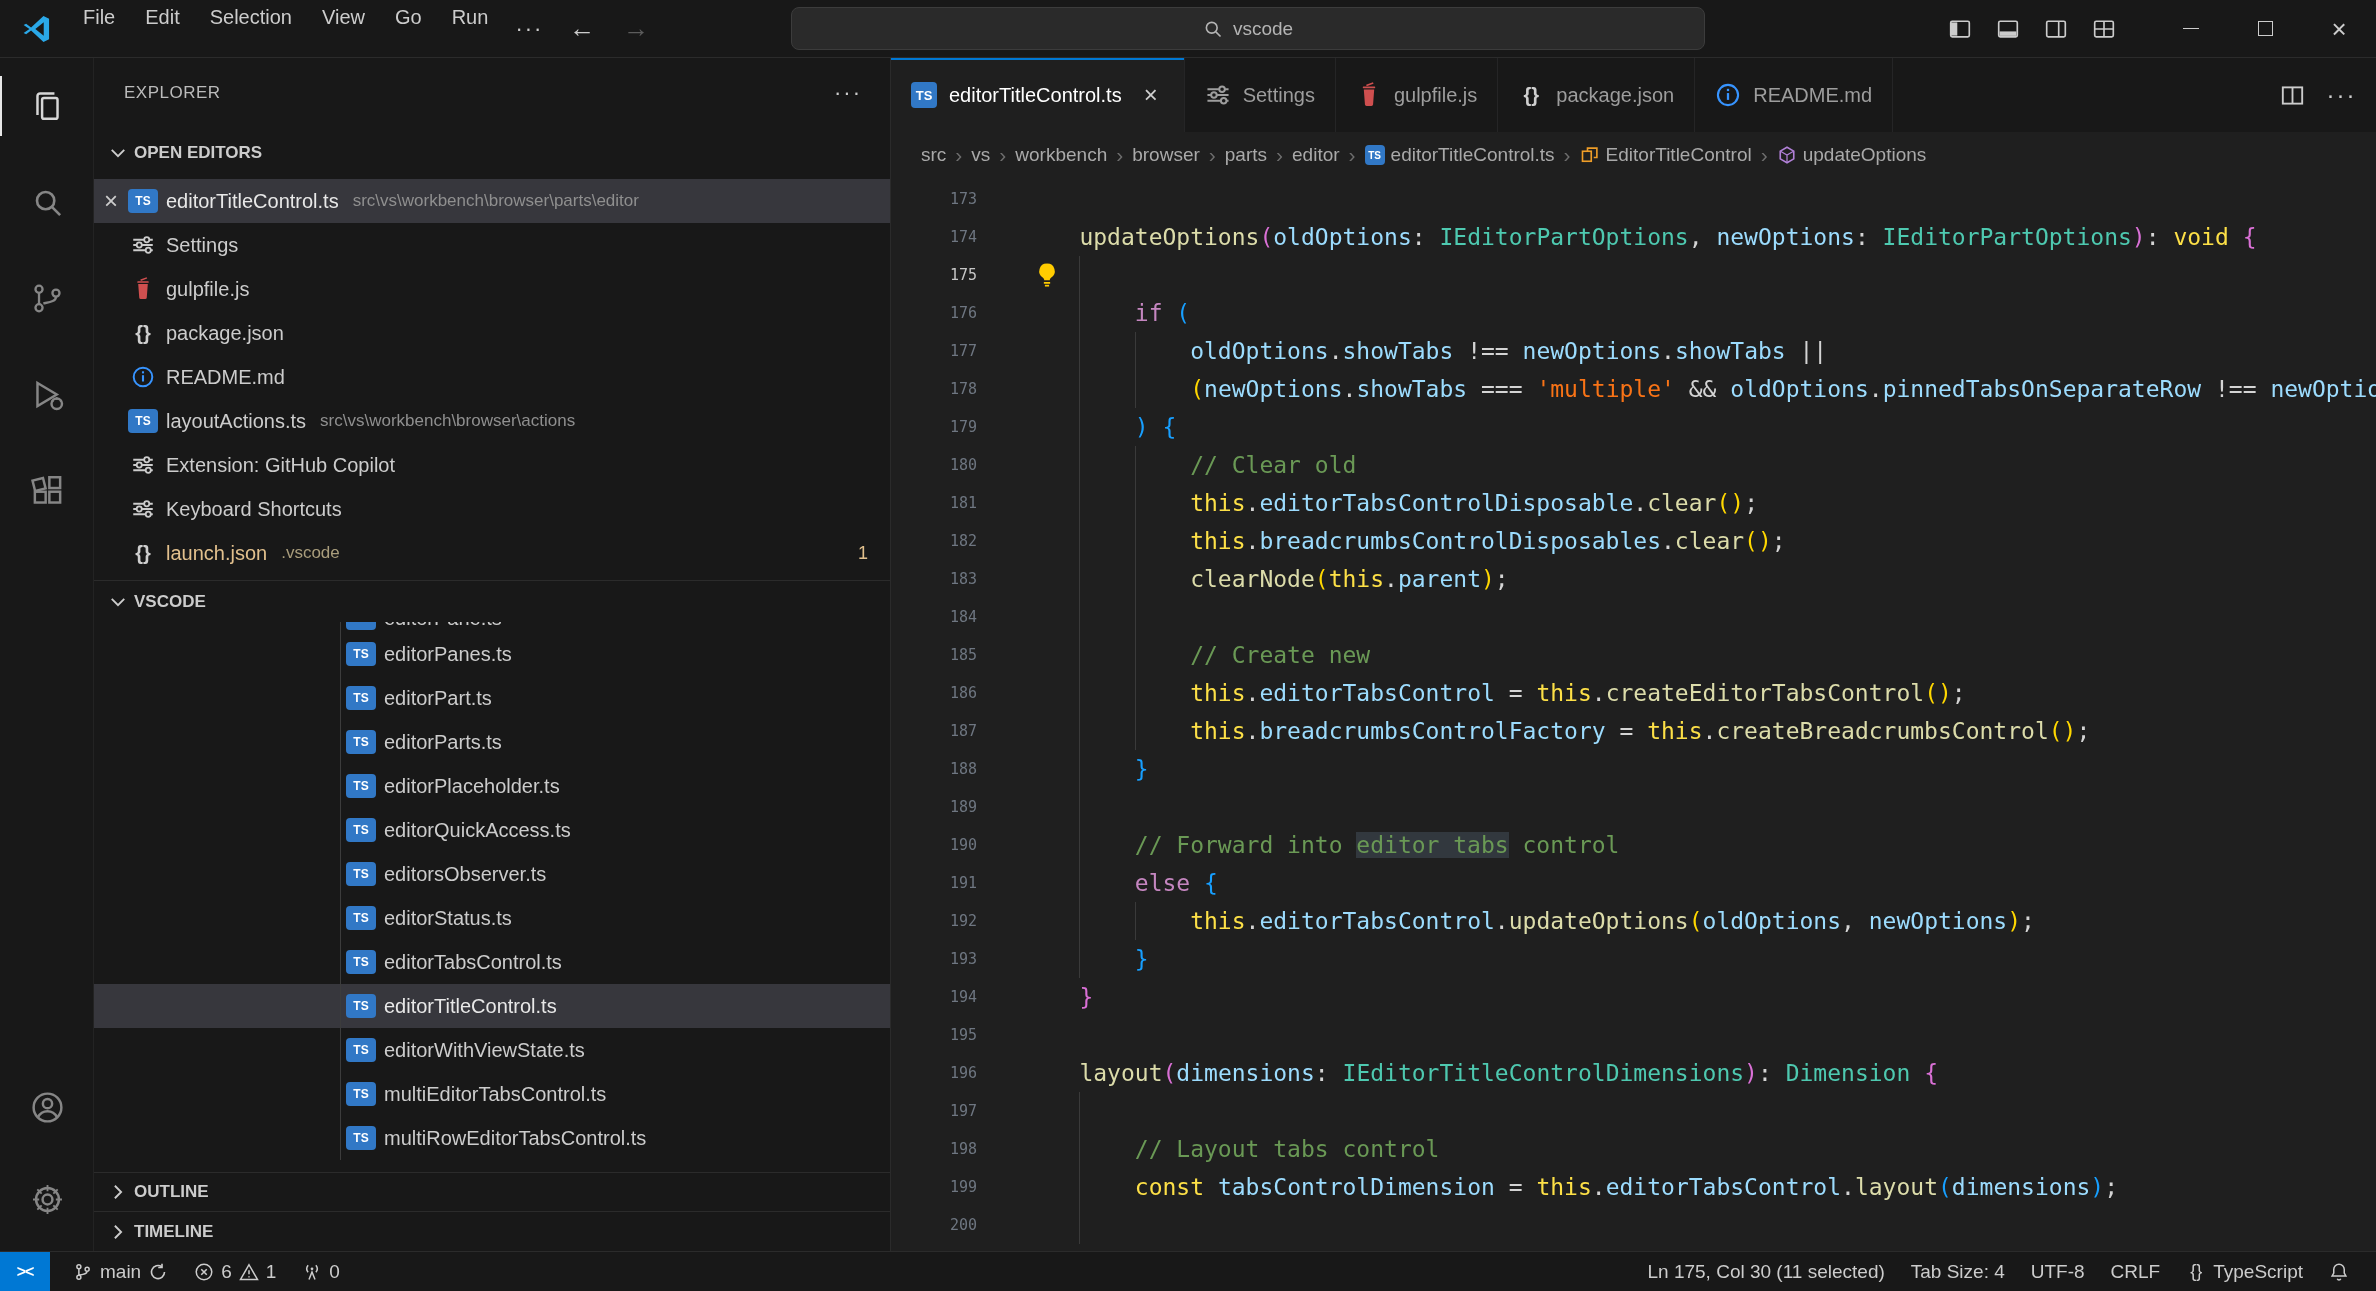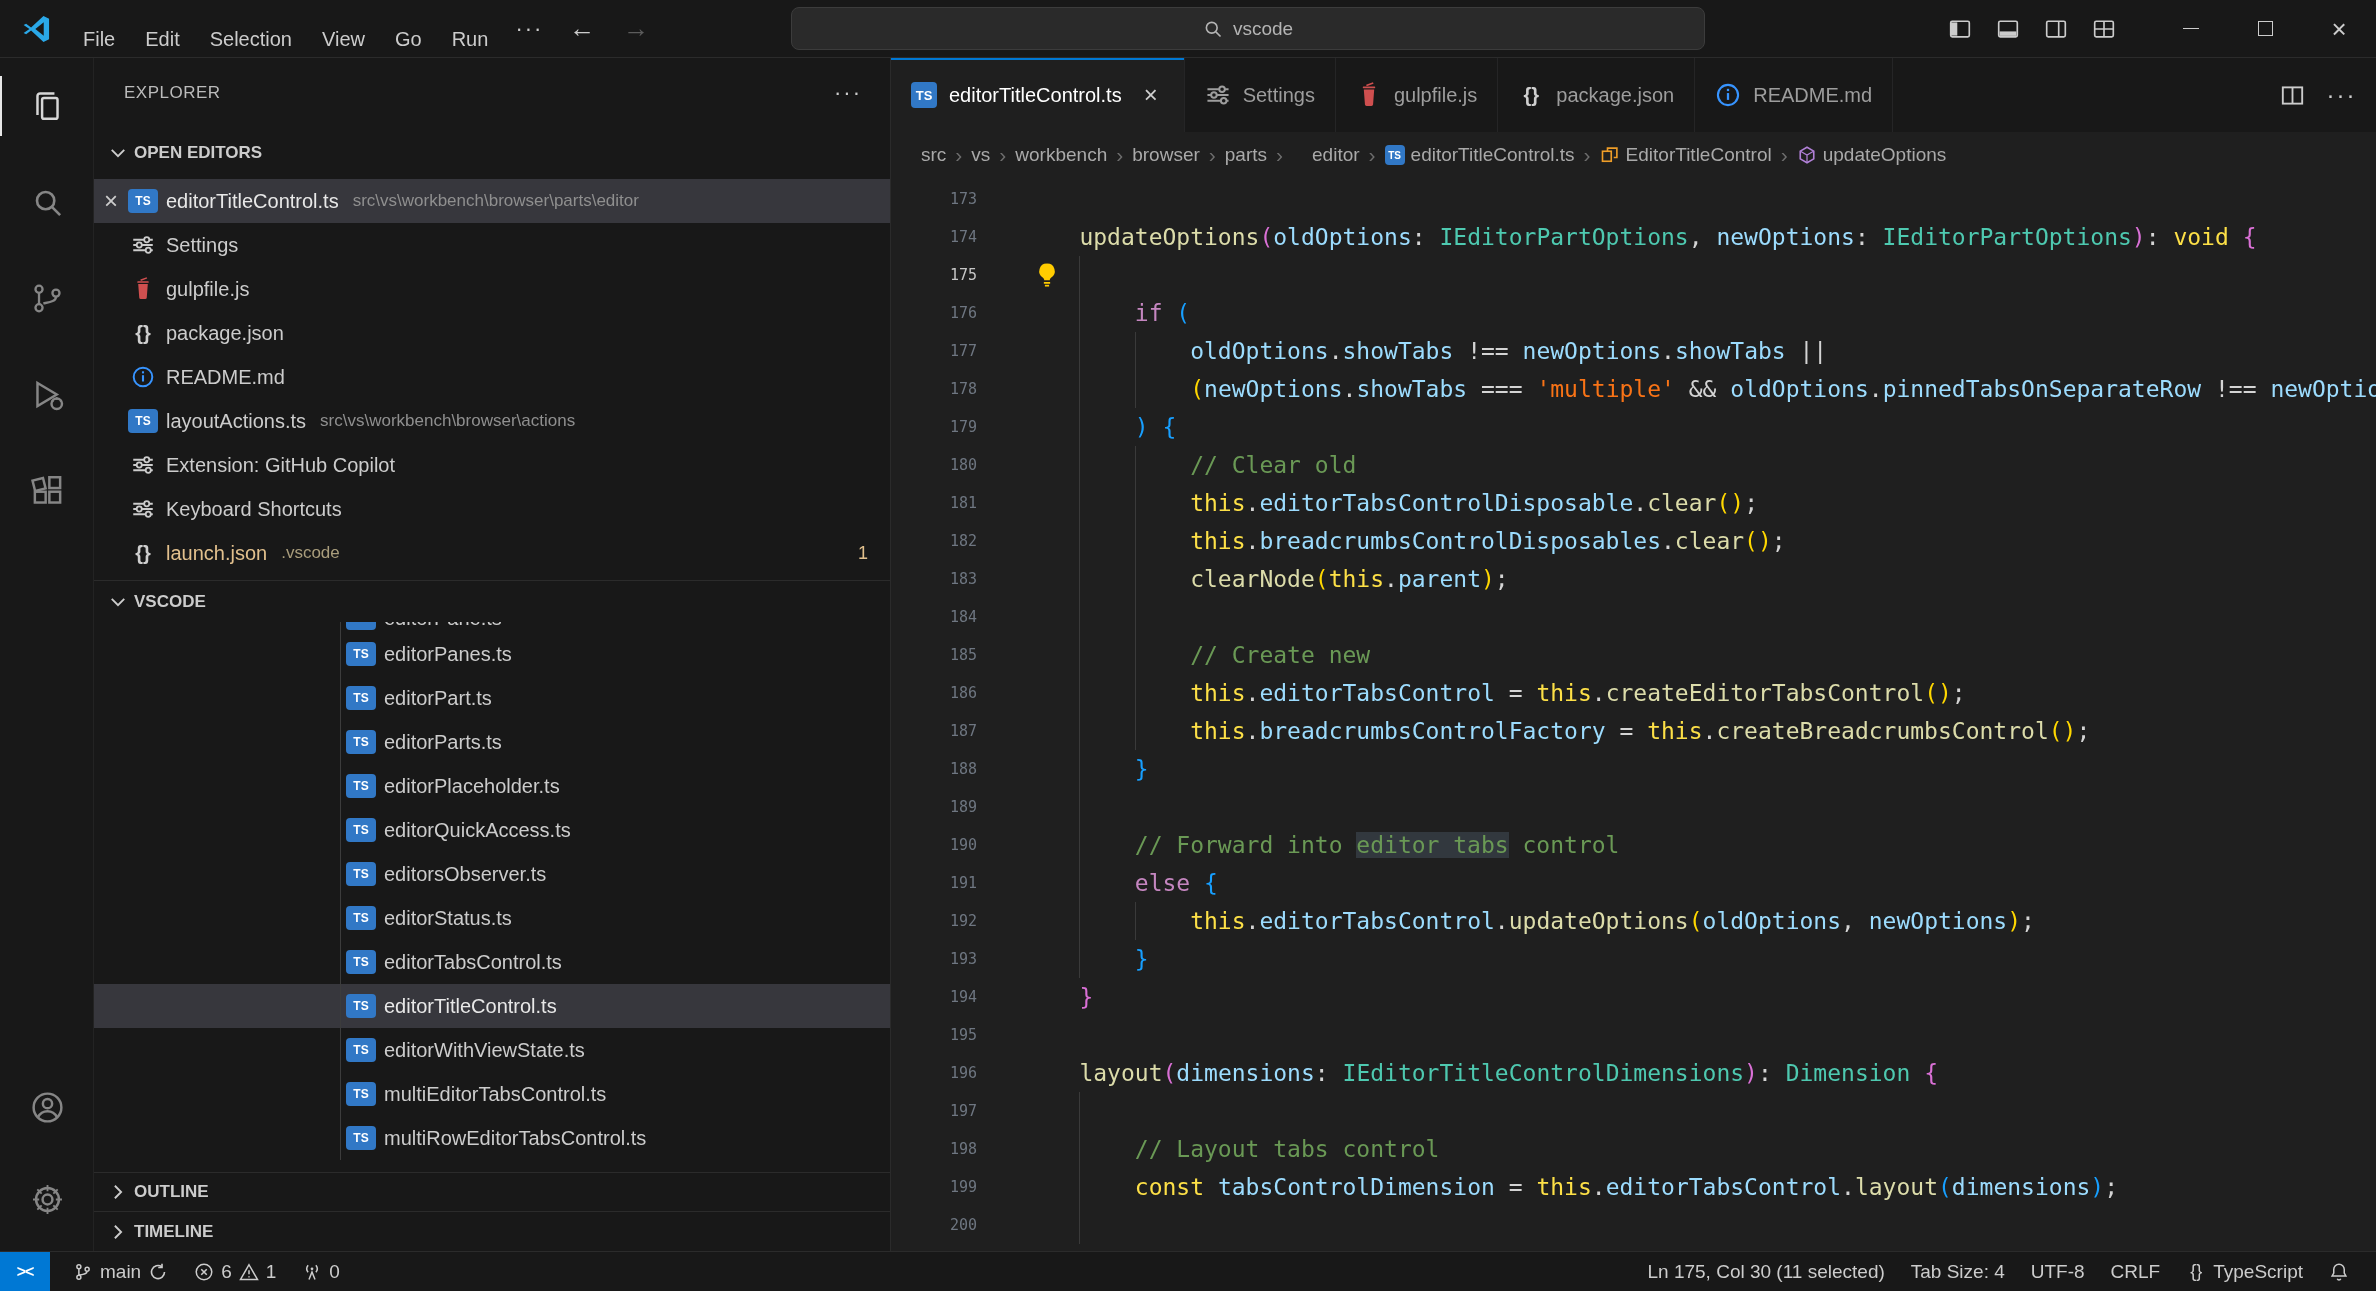--- a/index.html
+++ b/index.html
@@ -14,21 +14,21 @@
   *{box-sizing:border-box;margin:0;padding:0}
   html,body{width:2376px;height:1291px;overflow:hidden}
   body{background:var(--bg1);color:var(--fg);font-family:"Liberation Sans",sans-serif;position:relative;font-size:20px}
   .icon{display:inline-flex;align-items:center;justify-content:center;width:24px;height:24px;flex:none}
   .icon svg{width:100%;height:100%;display:block}
   .icon-text{width:auto;font-style:normal}
 
   
   #titlebar{position:absolute;left:0;top:0;width:2376px;height:58px;background:var(--bg0);border-bottom:1px solid var(--border);display:flex;align-items:center}
   #logo{width:32px;height:32px;margin:0 16px 0 20px}
-  #menubar{display:flex;align-items:flex-end;height:100%}
+  #menubar{display:flex;align-items:flex-start;height:100%}
   .menu-item{padding:6px 15px;border-radius:6px;color:#cccccc;font-size:20px;cursor:default}
   .menu-more{padding:6px 12px;color:#cccccc;font-size:22px;letter-spacing:2px}
   .nav-arrow{font-size:26px;padding:0 14px;color:#cccccc}
   .nav-arrow.disabled{color:#5c5c5c}
   #command-center{position:absolute;left:791px;top:7px;width:914px;height:43px;background:#2a2a2a;border:1px solid #3c3c3c;border-radius:8px;display:flex;align-items:center;justify-content:center;gap:10px;color:#b4b4b4;font-size:19px}
   #command-center .icon{width:20px;height:20px;color:#b4b4b4}
   #tb-right{margin-left:auto;display:flex;align-items:center;height:100%}
   .layout-icon{width:48px;height:100%;display:flex;align-items:center;justify-content:center;color:#cccccc}
   .layout-icon .icon{width:24px;height:24px}
   #win-controls{display:flex;height:100%;margin-left:26px}
@@ -506,21 +506,21 @@
       </span>
       <span class="crumb-sep">›</span>
       <span class="crumb" style="display: inline-flex; align-items: center; gap: 6px;">
         <span class="crumb-label">browser</span>
       </span>
       <span class="crumb-sep">›</span>
       <span class="crumb" style="display: inline-flex; align-items: center; gap: 6px;">
         <span class="crumb-label">parts</span>
       </span>
       <span class="crumb-sep">›</span>
-      <span class="crumb" style="display: inline-flex; align-items: center; gap: 6px; margin-left: 20px;">
+      <span class="crumb" style="display: inline-flex; align-items: center; gap: 6px;">
         <span class="crumb-label">editor</span>
       </span>
       <span class="crumb-sep">›</span>
       <span class="crumb" style="display: inline-flex; align-items: center; gap: 6px;">
         <span class="ts-badge icon ">TS</span>
         <span class="crumb-label">editorTitleControl.ts</span>
       </span>
       <span class="crumb-sep">›</span>
       <span class="crumb" style="display: inline-flex; align-items: center; gap: 6px;">
         <span class="icon ">

